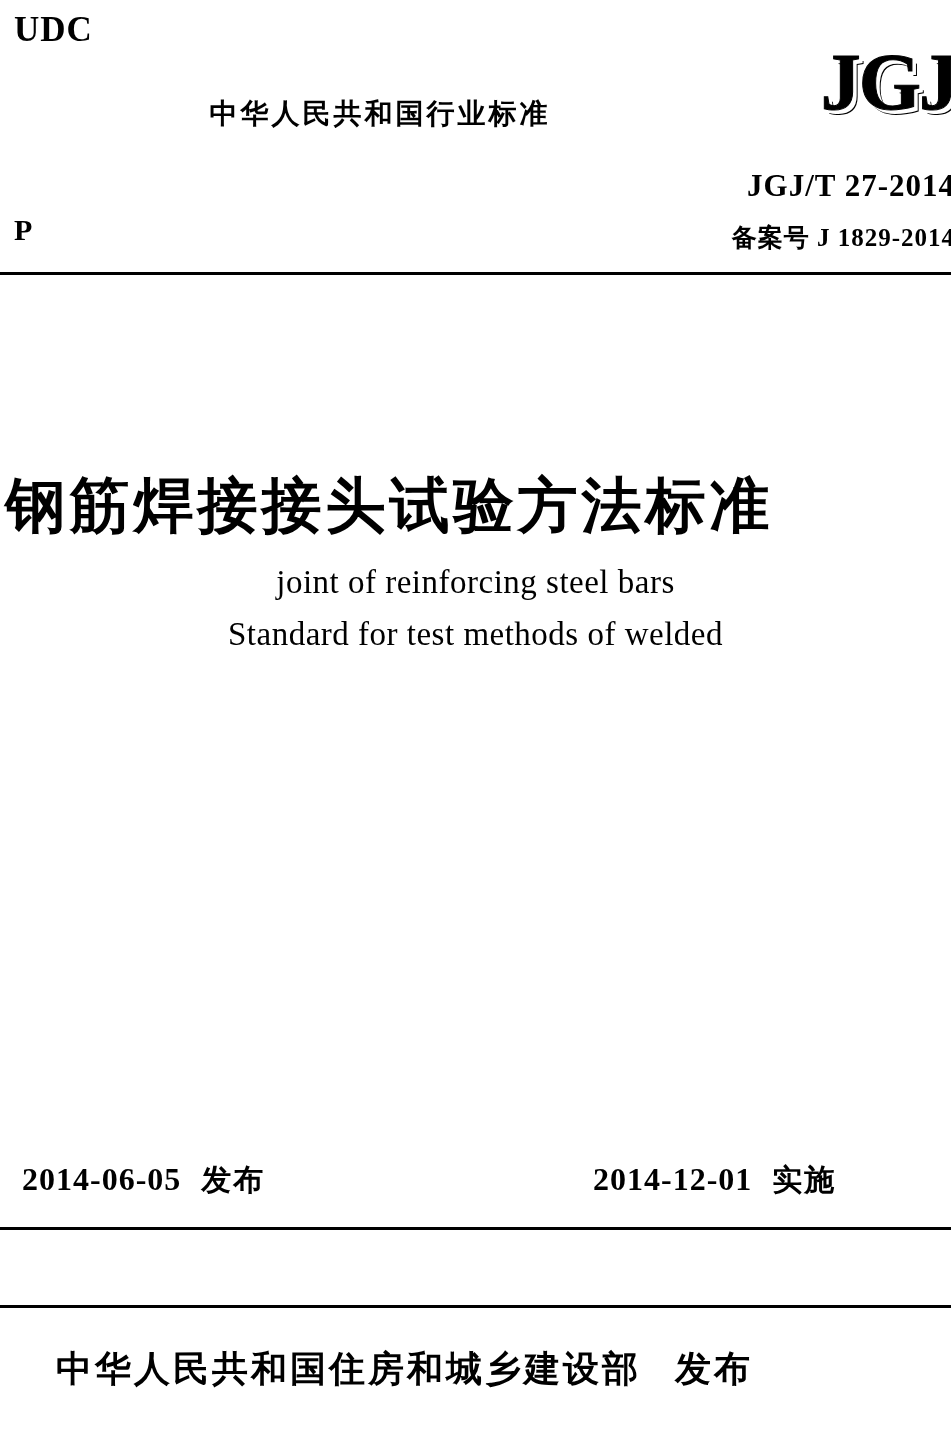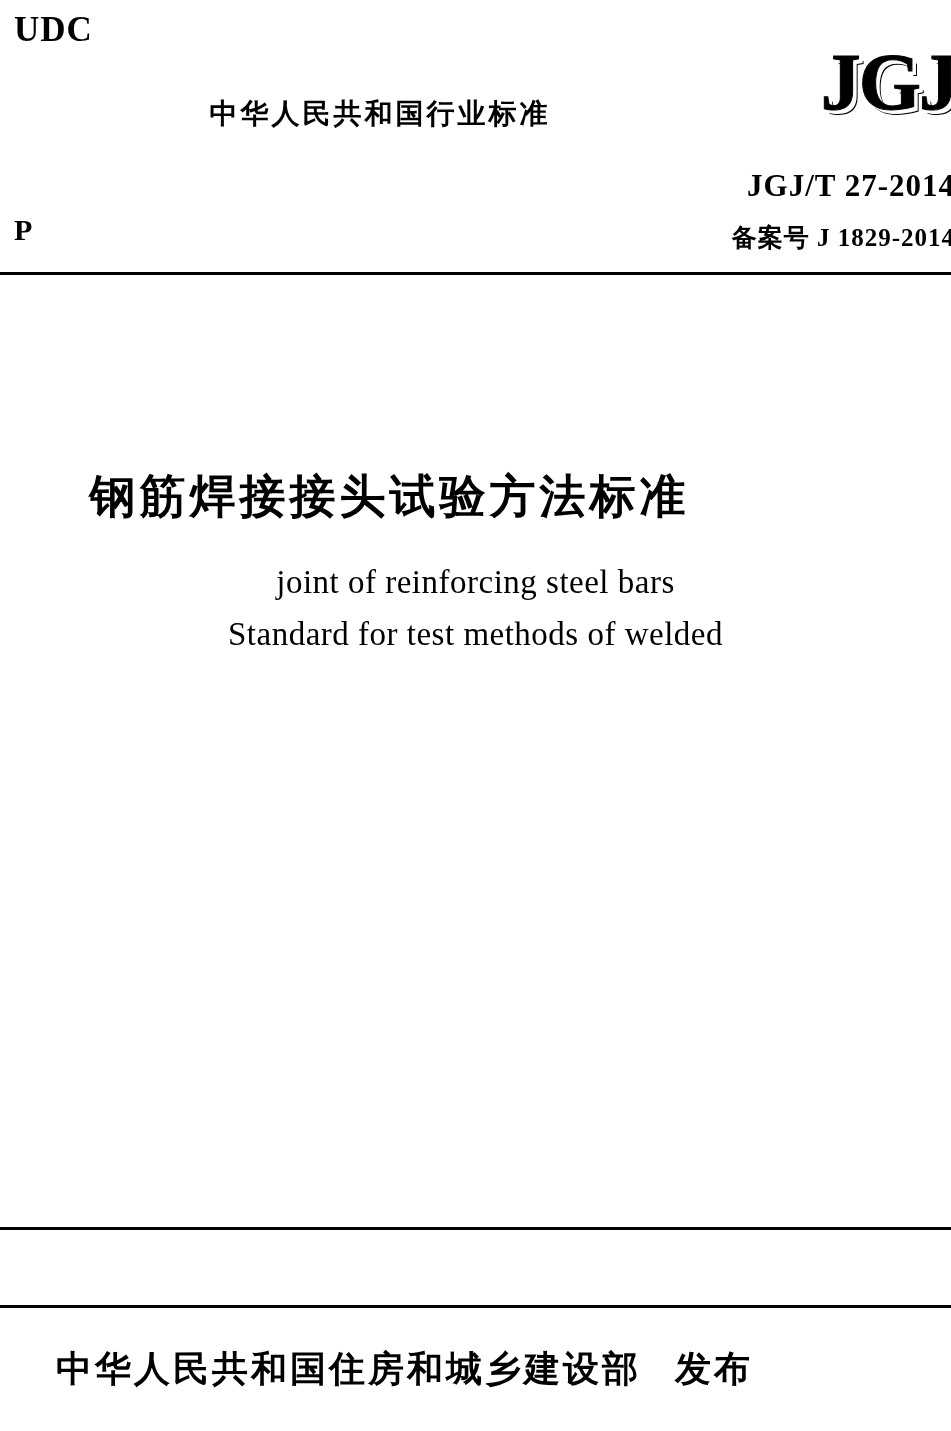--- a/index.html
+++ b/index.html
@@ -101,21 +101,21 @@
 
   
   .title-cn {
     position: absolute;
     top: 466px;
     left: 0;
     width: 779px;
     text-align: center;
     font-family: "DejaVu Sans", sans-serif;
     font-weight: bold;
-    font-size: 46px;
+    font-size: 60px;
     letter-spacing: 4px;
   }
   .title-en {
     position: absolute;
     top: 556px;
     left: 0;
     width: 951px;
     text-align: center;
     font-family: "Liberation Serif", serif;
     font-size: 33px;
@@ -183,21 +183,27 @@
   <div class="record-no">备案号 J 1829-2014</div>
 
   <div class="rule rule-top"></div>
 
   <div class="title-cn">钢筋焊接接头试验方法标准</div>
   <div class="title-en">
     <div>joint of reinforcing steel bars</div>
     <div>Standard for test methods of welded</div>
   </div>
 
-
+  <div class="date-issue">
+    <span>2014-06-05</span><span class="cn">发布</span>
+  </div>
+
+  <div class="date-impl">
+    <span>2014-12-01</span><span class="cn">实施</span>
+  </div>
 
   <div class="rule rule-mid"></div>
   <div class="rule rule-bottom"></div>
 
   <div class="publisher">
     <span>中华人民共和国住房和城乡建设部</span><span class="issue-word">发布</span>
   </div>
 
 </div>
 

